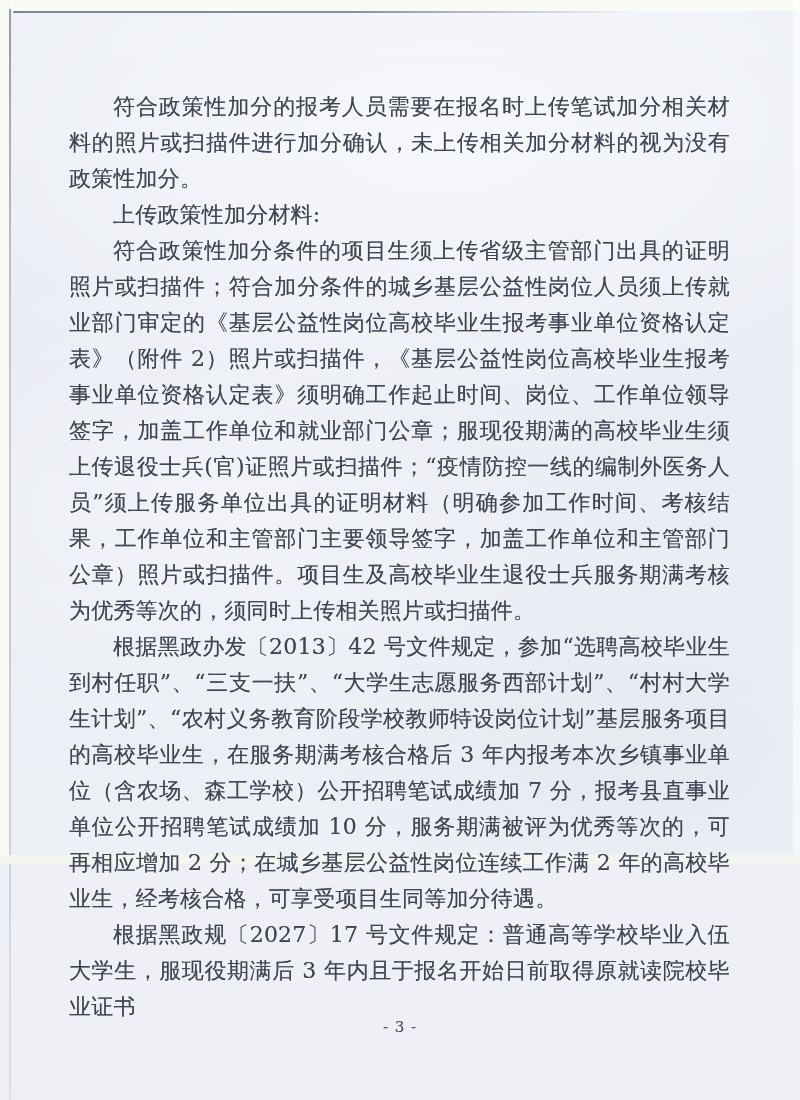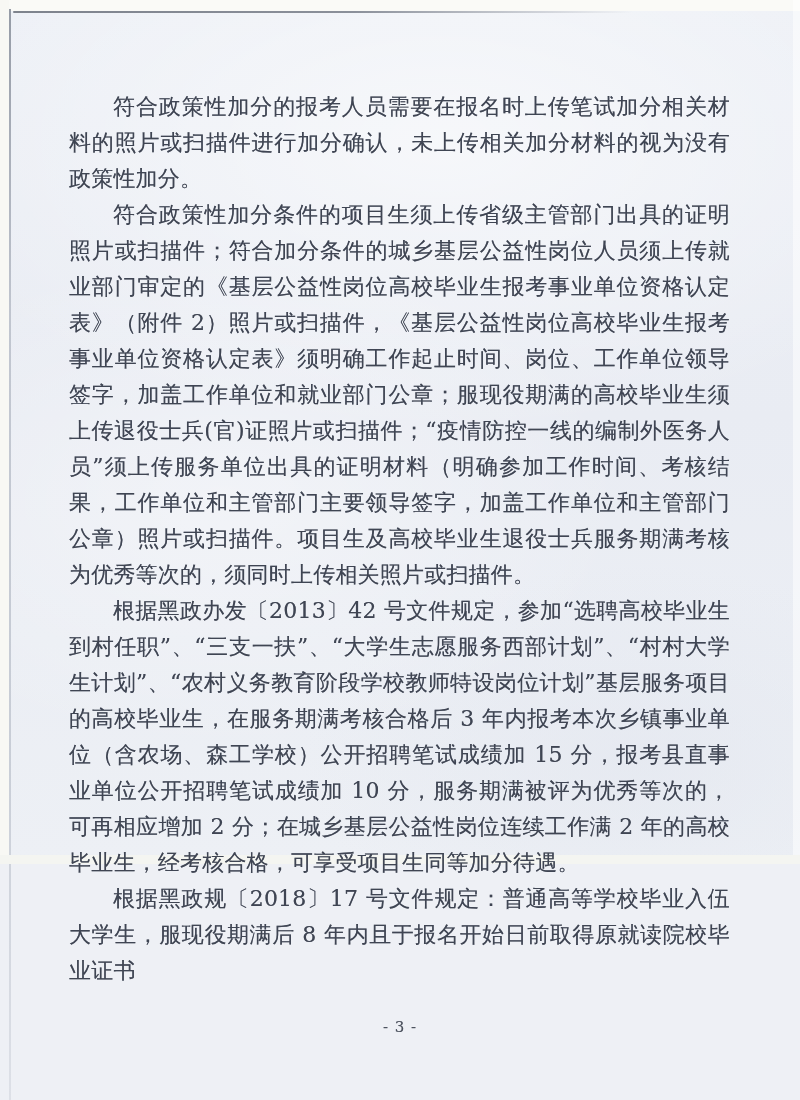--- a/index.html
+++ b/index.html
@@ -83,19 +83,20 @@
 <div class="scan-page">
   <div class="edge-top"></div>
   <div class="edge-top-line"></div>
   <div class="edge-left"></div>
   <div class="edge-left-line"></div>
   <div class="edge-right"></div>
   <div class="edge-bottom"></div>
 
   <div class="doc-body">
     <p>符合政策性加分的报考人员需要在报名时上传笔试加分相关材料的照片或扫描件进行加分确认，未上传相关加分材料的视为没有政策性加分。</p>
+    <p>上传政策性加分材料:</p>
     <p>符合政策性加分条件的项目生须上传省级主管部门出具的证明照片或扫描件；符合加分条件的城乡基层公益性岗位人员须上传就业部门审定的《基层公益性岗位高校毕业生报考事业单位资格认定表》（附件 2）照片或扫描件，《基层公益性岗位高校毕业生报考事业单位资格认定表》须明确工作起止时间、岗位、工作单位领导签字，加盖工作单位和就业部门公章；服现役期满的高校毕业生须上传退役士兵(官)证照片或扫描件；“疫情防控一线的编制外医务人员”须上传服务单位出具的证明材料（明确参加工作时间、考核结果，工作单位和主管部门主要领导签字，加盖工作单位和主管部门公章）照片或扫描件。项目生及高校毕业生退役士兵服务期满考核为优秀等次的，须同时上传相关照片或扫描件。</p>
-    <p>根据黑政办发〔2013〕42 号文件规定，参加“选聘高校毕业生到村任职”、“三支一扶”、“大学生志愿服务西部计划”、“村村大学生计划”、“农村义务教育阶段学校教师特设岗位计划”基层服务项目的高校毕业生，在服务期满考核合格后 3 年内报考本次乡镇事业单位（含农场、森工学校）公开招聘笔试成绩加 15 分，报考县直事业单位公开招聘笔试成绩加 10 分，服务期满被评为优秀等次的，可再相应增加 2 分；在城乡基层公益性岗位连续工作满 2 年的高校毕业生，经考核合格，可享受项目生同等加分待遇。</p>
-    <p>根据黑政规〔2018〕17 号文件规定：普通高等学校毕业入伍大学生，服现役期满后 8 年内且于报名开始日前取得原就读院校毕业证书</p>
+    <p>根据黑政办发〔2013〕42 号文件规定，参加“选聘高校毕业生到村任职”、“三支一扶”、“大学生志愿服务西部计划”、“村村大学生计划”、“农村义务教育阶段学校教师特设岗位计划”基层服务项目的高校毕业生，在服务期满考核合格后 3 年内报考本次乡镇事业单位（含农场、森工学校）公开招聘笔试成绩加 7 分，报考县直事业单位公开招聘笔试成绩加 10 分，服务期满被评为优秀等次的，可再相应增加 2 分；在城乡基层公益性岗位连续工作满 2 年的高校毕业生，经考核合格，可享受项目生同等加分待遇。</p>
+    <p>根据黑政规〔2027〕17 号文件规定：普通高等学校毕业入伍大学生，服现役期满后 3 年内且于报名开始日前取得原就读院校毕业证书</p>
   </div>
 
   <div class="page-number">- 3 -</div>
 </div>
 
 </body></html>

